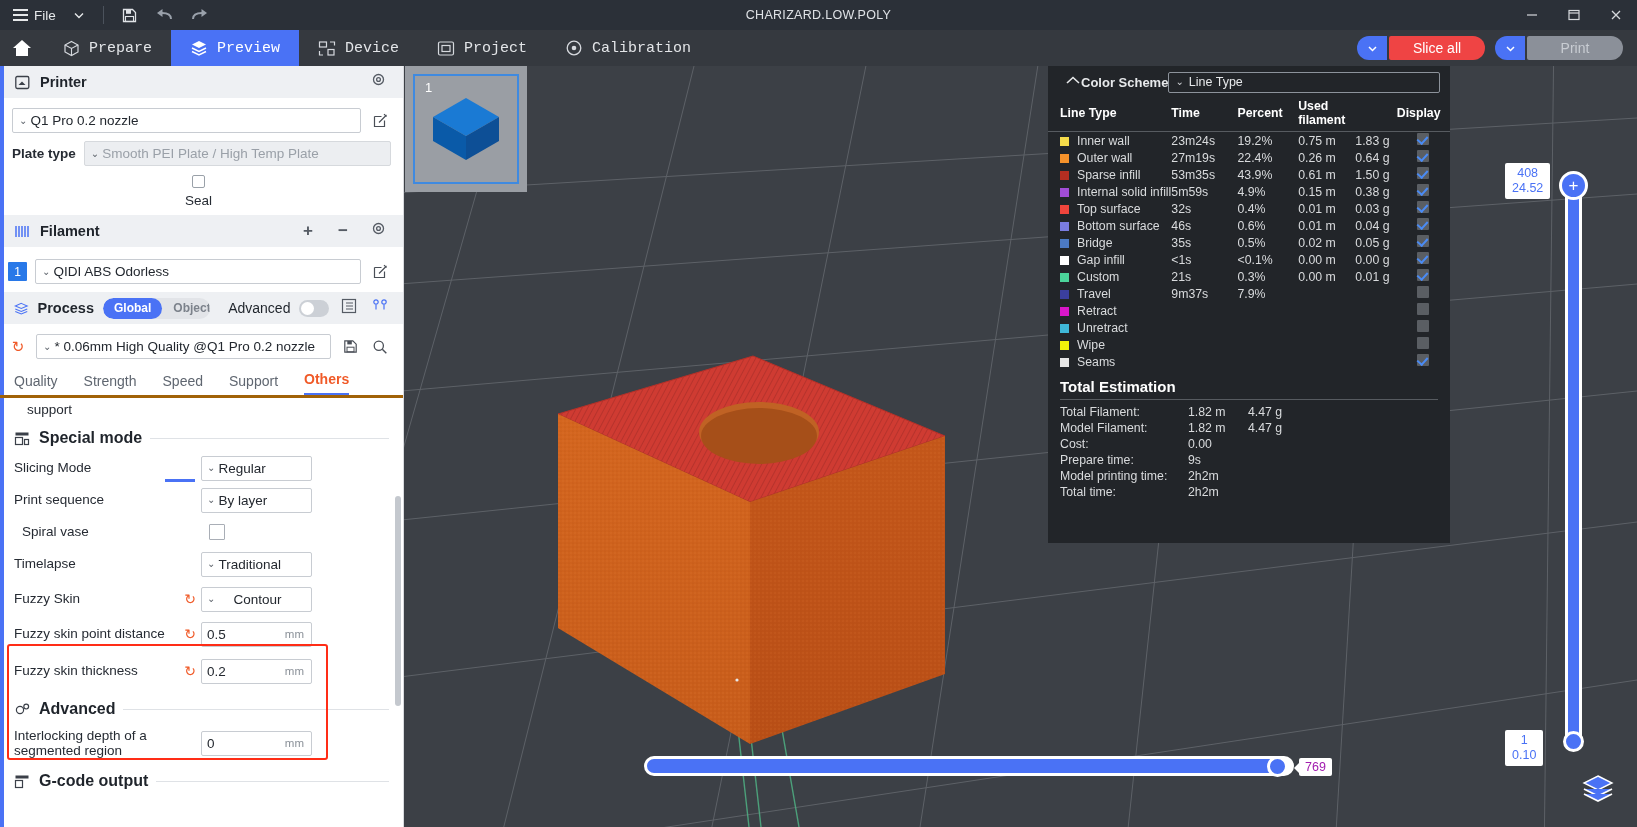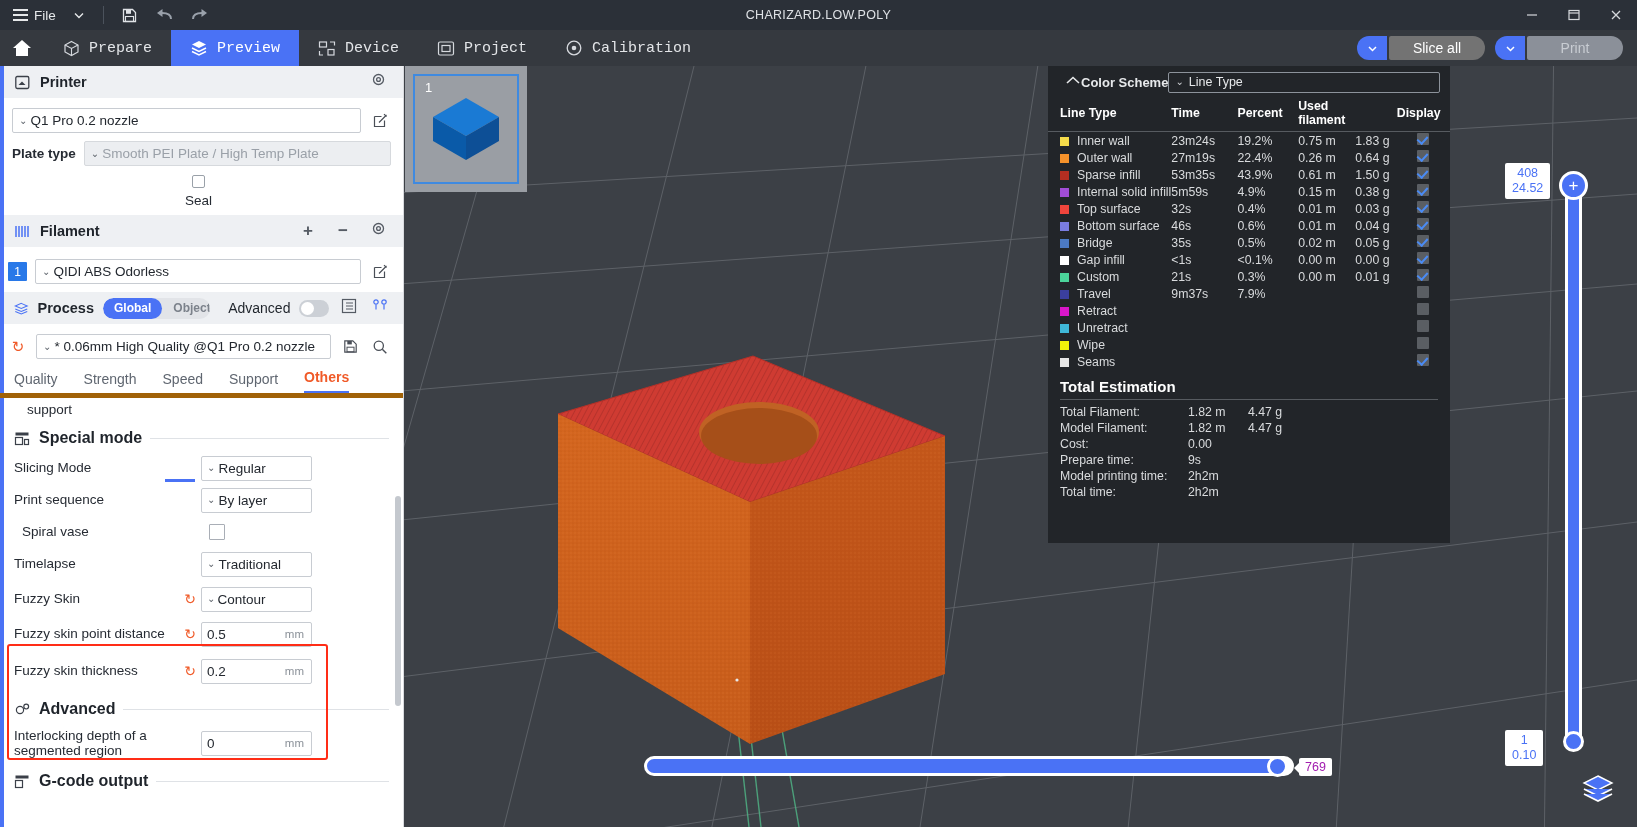--- a/index.html
+++ b/index.html
@@ -44,21 +44,21 @@
   }
   .mtab.active{ background:#4a72f5; color:#fff;}
   .topright{ position:absolute; right:14px; top:0; height:36px; display:flex; align-items:center; gap:10px;}
   .splitbtn{ display:flex; align-items:center; height:24px;}
   .splitbtn .caret{
     width:30px; height:24px; background:#4a72f5; border-radius:12px 0 0 12px;
     display:flex; align-items:center; justify-content:center; color:#fff; font-size:10px;
   }
   .splitbtn .main{
     height:24px; min-width:96px; padding:0 16px; border-radius:2px 12px 12px 2px;
-    background:#737373; color:#fff; font-size:14px; display:flex; align-items:center; justify-content:center;
+    background:#ef4444; color:#fff; font-size:14px; display:flex; align-items:center; justify-content:center;
     margin-left:2px;
   }
   .splitbtn .main.disabled{ background:#8b9099; color:#c8ccd2; }
 
   
   #left{
     position:absolute; left:0; top:66px; width:404px; height:761px;
     background:#ffffff; color:#262b33; border-right:1px solid #d8dade;
     overflow:hidden;
   }
@@ -86,21 +86,21 @@
   }
   .pill-grp{
     display:flex; background:#e2e4e8; border-radius:11px; height:21px; align-items:center; padding:0; overflow:hidden;
   }
   .pill{ padding:0 11px; height:21px; display:flex; align-items:center; font-size:12px; color:#7c828b; border-radius:11px;}
   .pill.on{ background:#4a72f5; color:#fff; font-weight:bold;}
   .toggle{
     width:34px; height:17px; border-radius:9px; background:#ccd0d6; position:relative; display:inline-block;
   }
   .toggle::after{ content:""; position:absolute; left:2px; top:2px; width:13px; height:13px; border-radius:50%; background:#fff;}
-  .tabs{ display:flex; align-items:flex-end; height:30px; padding:0 14px; gap:26px; border-bottom:5px solid #a16207; position:relative;}
+  .tabs{ display:flex; align-items:flex-end; height:30px; padding:0 14px; gap:26px; border-bottom:3px solid #a16207; position:relative;}
   .tab{ font-size:14px; color:#5f6670; padding-bottom:6px;}
   .tab.active{ color:#f05a28; font-weight:bold; border-bottom:2.5px solid #4a72f5;}
   .grp-head{ display:flex; align-items:center; gap:8px; padding:0 14px; margin-top:8px;}
   .grp-head .t{ font-size:16px; font-weight:bold; color:#1f242b;}
   .grp-head .ln{ flex:1; height:1px; background:#dfe2e6;}
   .frow{ display:flex; align-items:center; padding:0 14px; min-height:28px; gap:0;}
   .frow .fl{ width:165px; font-size:13.5px; color:#262b33; line-height:1.12;}
   .frow .reset{ width:22px; color:#f05a28; font-size:14px; text-align:center;}
   .fctl{
     width:111px; height:25px; border:1px solid #c8ccd2; background:#fff; border-radius:2px;
@@ -495,21 +495,21 @@
       <span class="chev">⌄</span>
       <span style="margin-left:3px;">Traditional</span>
     </div>
   </div>
 
   <div class="frow" style="margin-top:7px;">
     <span class="fl orange">Fuzzy Skin</span>
     <span class="reset">↻</span>
     <div class="fctl">
       <span class="chev">⌄</span>
-      <span style="margin-left:2px;">Contour</span>
+      <span style="margin-left:18px;">Contour</span>
     </div>
   </div>
 
   <div class="frow" style="margin-top:7px;">
     <span class="fl orange">Fuzzy skin point distance</span>
     <span class="reset">↻</span>
     <div class="fctl">
       <span>0.5</span>
       <span class="unit">mm</span>
     </div>

